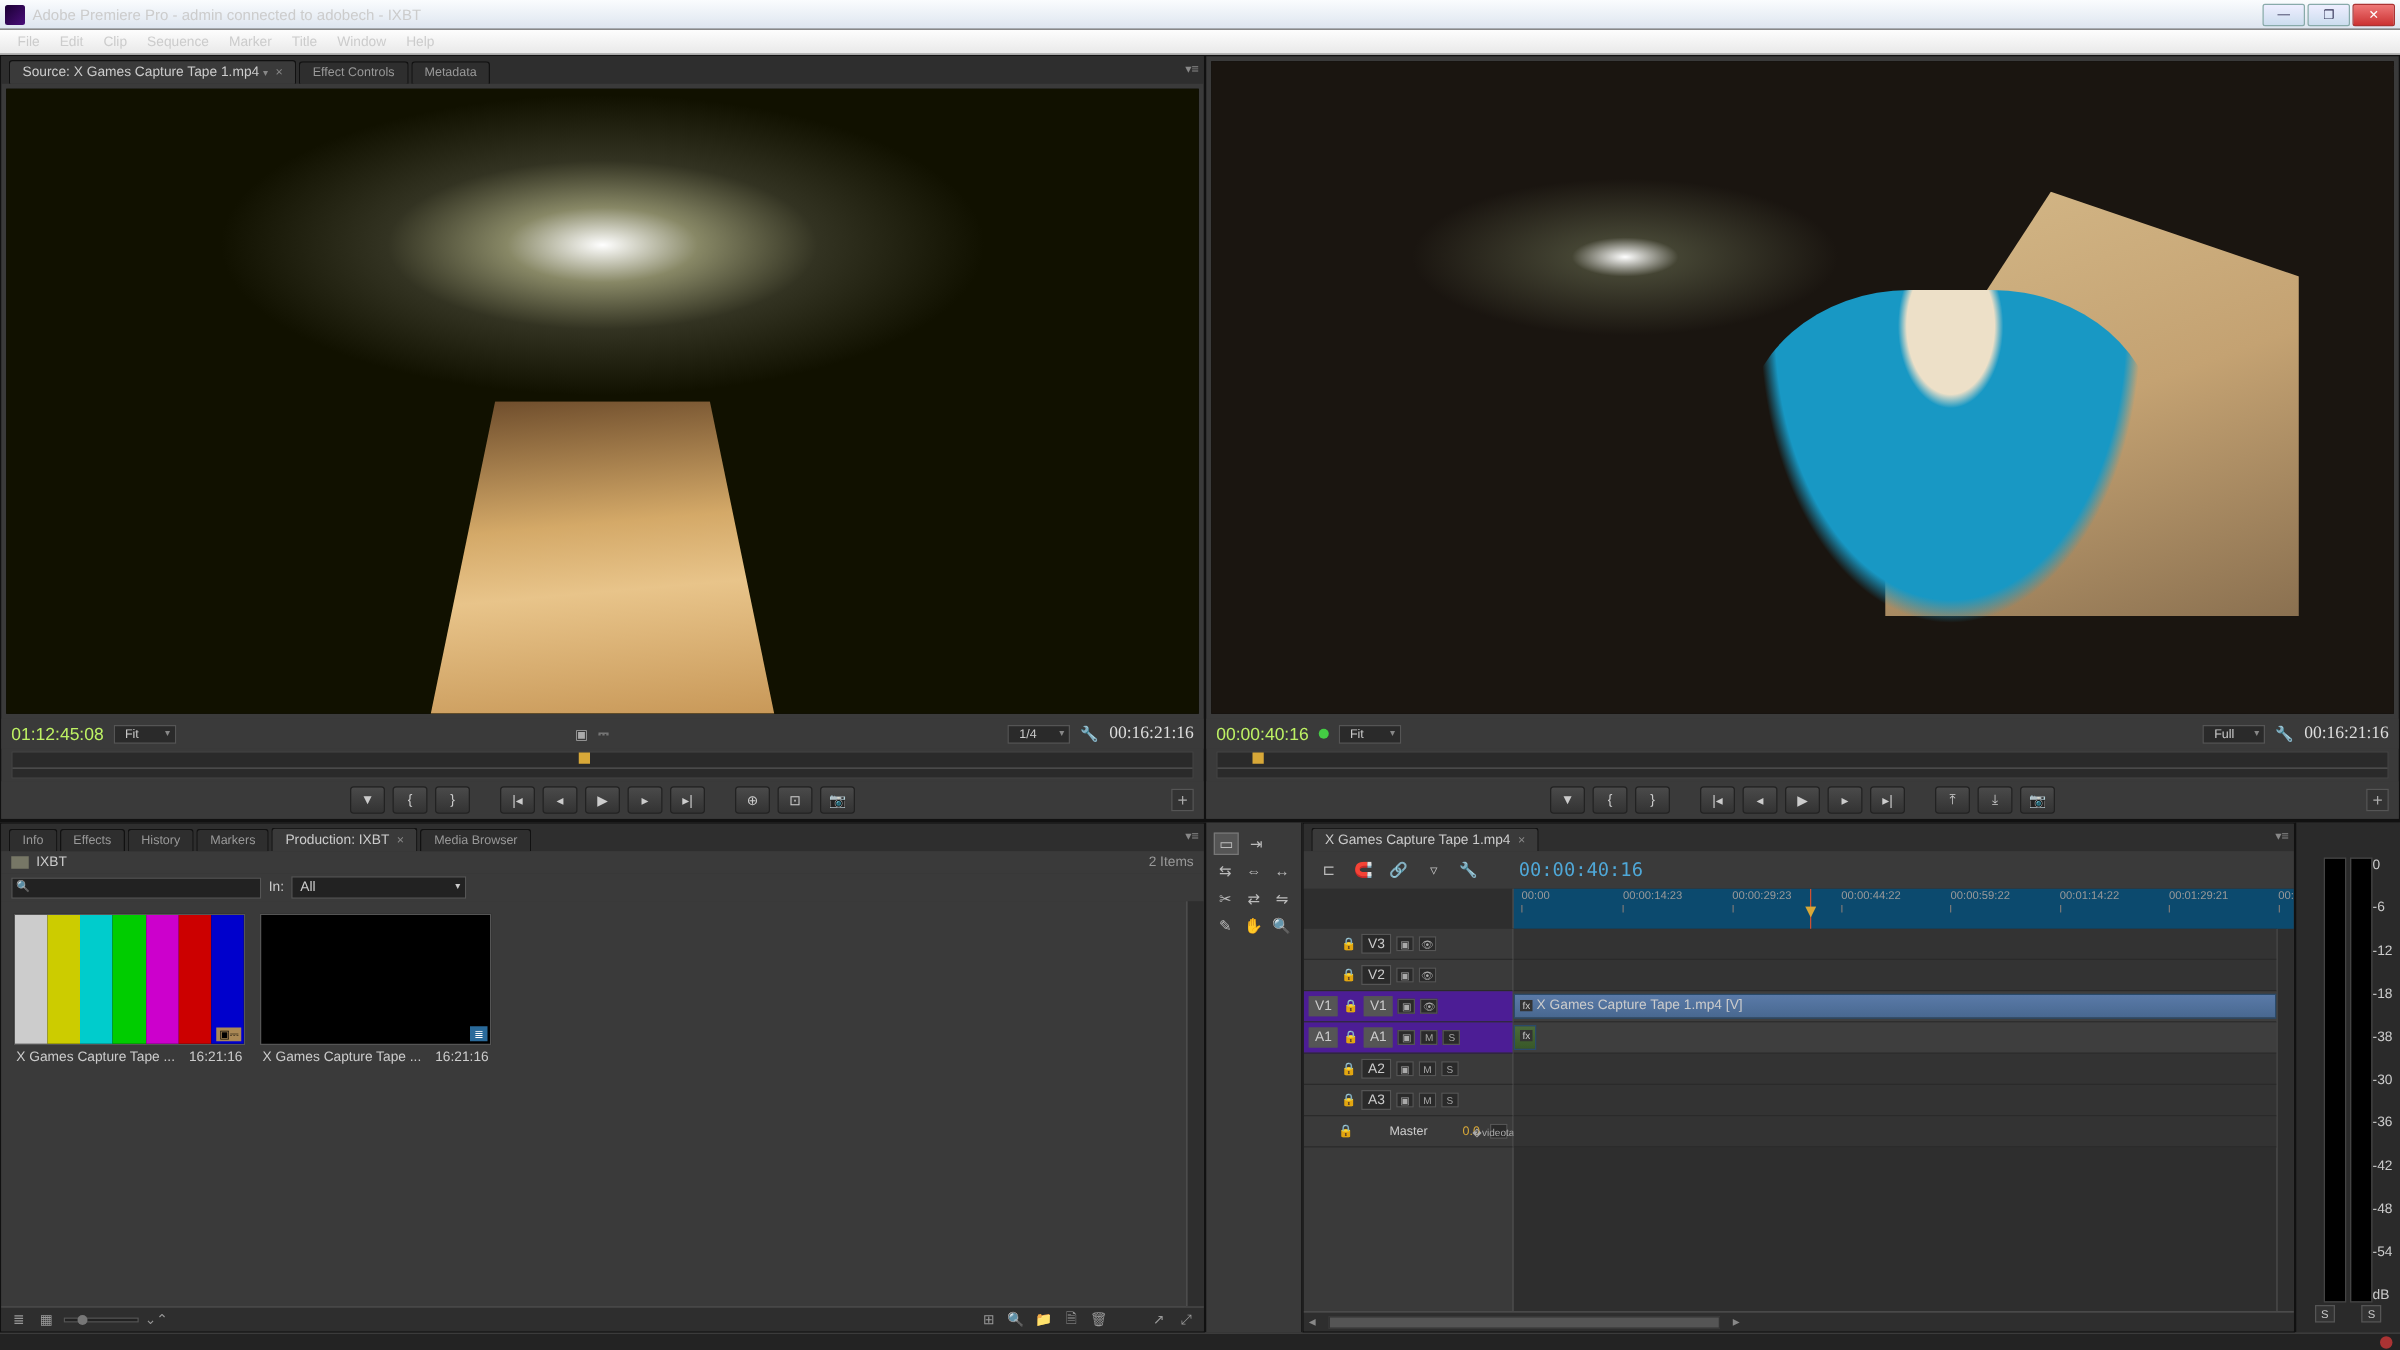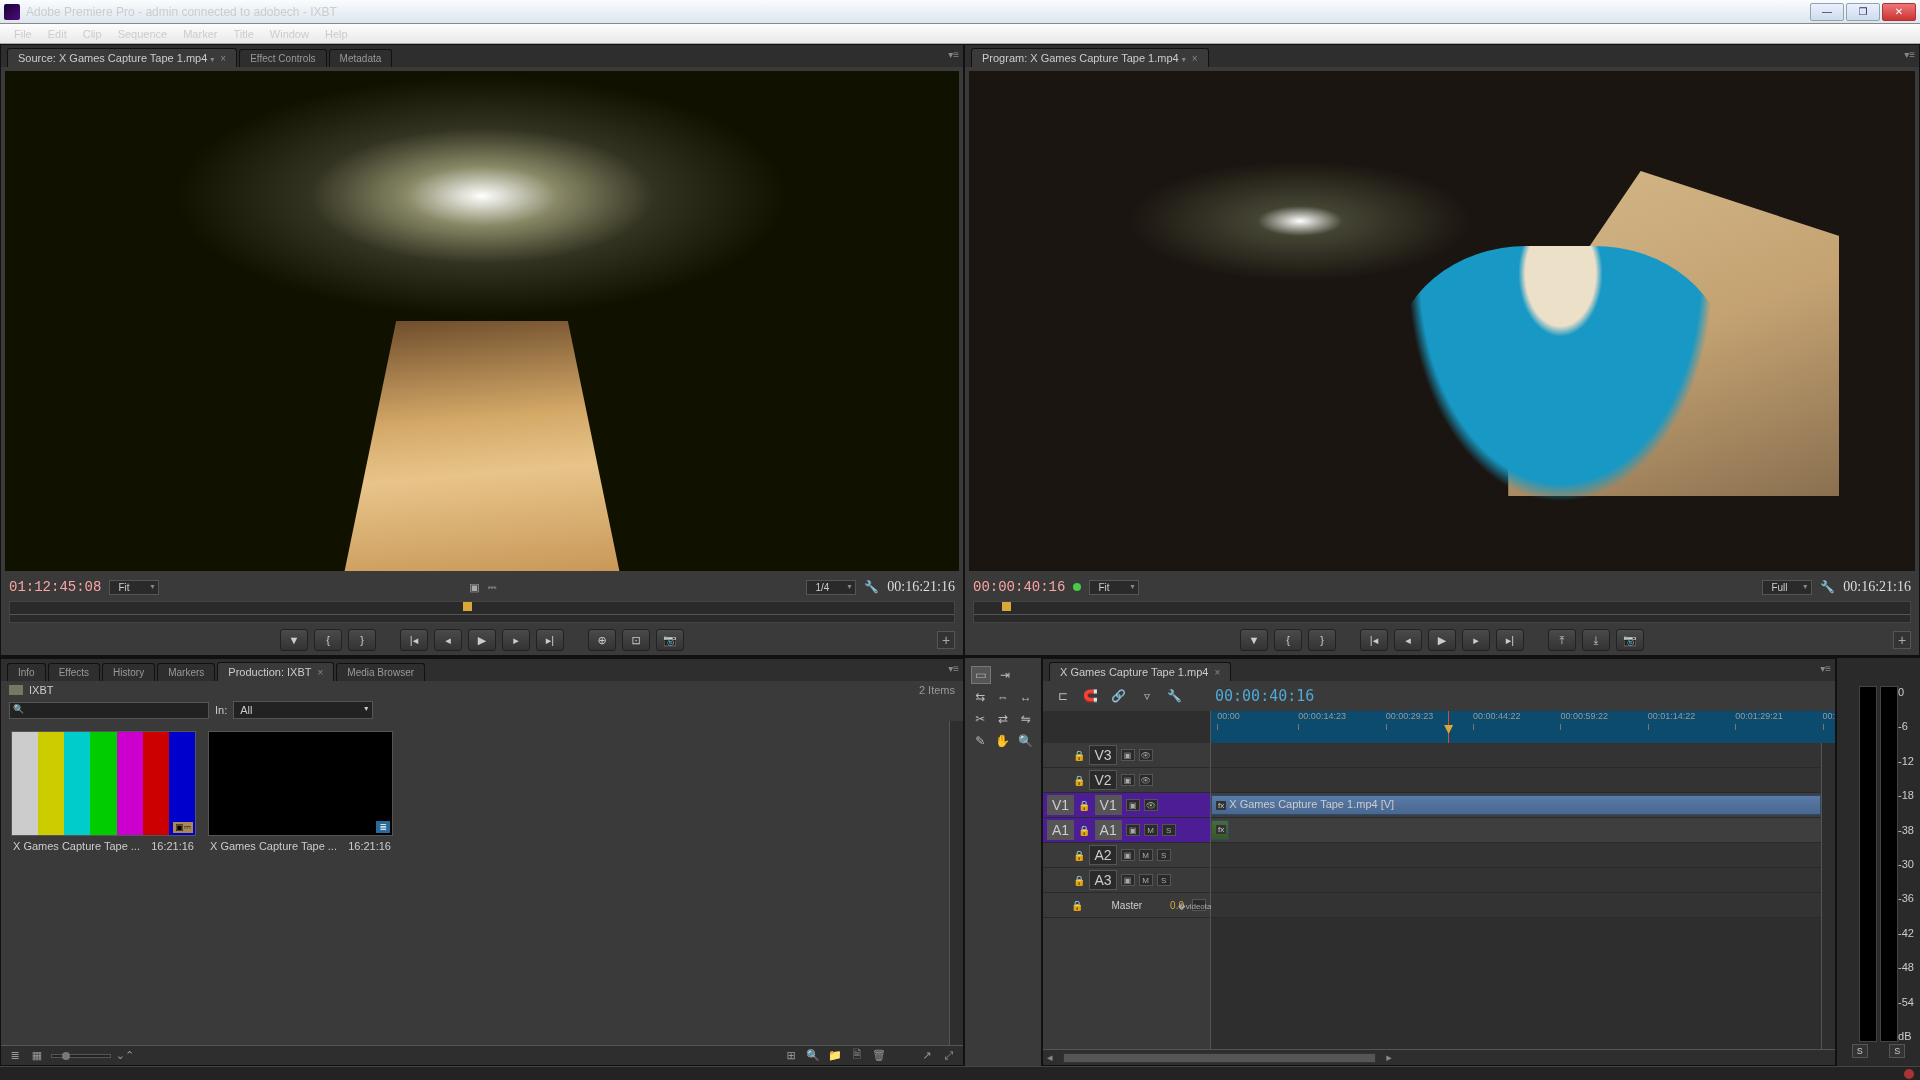--- a/index.html
+++ b/index.html
@@ -22,21 +22,21 @@
 .tab .x{margin-left:6px;color:#888;font-size:10px}
 .panel-menu{position:absolute;right:4px;top:4px;color:#888;cursor:pointer;font-size:10px}
 .monitor{flex:1;display:flex;flex-direction:column;background:#000;margin:4px}
 .video{flex:1;background:#1a1a1a;position:relative;overflow:hidden}
 .video.arena{background:radial-gradient(ellipse 40% 30% at 50% 25%,#fff 0%,#886 20%,#332 45%,#110 80%);}
 .video.arena::after{content:"";position:absolute;left:35%;right:35%;bottom:0;top:50%;background:linear-gradient(175deg,#6b4a2a 0%,#d4a968 40%,#e8c48a 60%,#c89858 100%);clip-path:polygon(20% 0,80% 0,98% 100%,2% 100%)}
 .video.rider{background:radial-gradient(ellipse 30% 20% at 35% 30%,#fff 0%,#443 15%,#1a1510 60%);}
 .video.rider::after{content:"";position:absolute;left:45%;top:35%;width:35%;height:55%;background:radial-gradient(ellipse at 50% 10%,#ede0c8 0 15%,#1898c4 18% 60%,transparent 65%);border-radius:40% 40% 30% 30%}
 .video.rider::before{content:"";position:absolute;right:8%;top:20%;bottom:15%;width:35%;background:linear-gradient(160deg,#d4b888 0%,#c4a272 50%,#8a7050 100%);clip-path:polygon(40% 0,100% 20%,100% 100%,0 100%,0 60%)}
 .tc-bar{height:24px;background:#3a3a3a;display:flex;align-items:center;padding:0 8px;gap:8px}
-.tc-left{color:#fca5a5;font-family:Liberation Mono, monospace;font-size:14px}
+.tc-left{color:#bef264;font-family:Liberation Sans, sans-serif;font-size:14px}
 .tc-right{color:#ddd;font-family:Liberation Serif, serif;font-size:14px;margin-left:auto}
 .tc-sel{background:#2a2a2a;border:1px solid #555;padding:1px 8px;font-size:10px;position:relative;min-width:50px}
 .tc-sel::after{content:"▾";position:absolute;right:4px;font-size:8px;color:#888}
 .wrench{color:#999;font-size:12px}
 .greendot{width:8px;height:8px;background:#4c4;border-radius:50%}
 .ruler{height:22px;background:#2a2a2a;margin:2px 8px;position:relative;border:1px solid #444}
 .ruler::before{content:"";position:absolute;left:0;right:0;top:60%;height:1px;background:#555}
 .playhead{position:absolute;top:0;width:9px;height:9px;background:#d8a838;left:50%}
 .transport{height:30px;display:flex;align-items:center;justify-content:center;gap:6px;background:#3a3a3a}
 .tbtn{width:28px;height:22px;background:linear-gradient(#4a4a4a,#333);border:1px solid #222;border-radius:3px;display:flex;align-items:center;justify-content:center;font-size:11px;color:#ccc}
@@ -82,21 +82,21 @@
 .tl-left-gutter{width:168px;border-right:1px solid #555}
 .tl-ruler{flex:1;position:relative;background:#0c4a6e;overflow:hidden}
 .tl-tick{position:absolute;top:0;font-size:9px;color:#999;white-space:nowrap}
 .tl-tick::before{content:"";position:absolute;left:0;top:13px;width:1px;height:6px;background:#777}
 .tl-playhead{position:absolute;top:0;bottom:-400px;width:1px;background:#d05030;z-index:5}
 .tl-playhead::before{content:"";position:absolute;top:14px;left:-4px;width:9px;height:9px;background:#d8a838;clip-path:polygon(0 0,100% 0,50% 100%)}
 .tl-tracks{flex:1;display:flex;background:#333;overflow:hidden}
 .tl-track-headers{width:168px;background:#3a3a3a;border-right:1px solid #555}
 .trk-head{height:25px;border-bottom:1px solid #2a2a2a;display:flex;align-items:center;padding:0 4px;gap:4px}
 .trk-head.sel{background:#4c1d95}
-.trk-badge{background:#2a2a2a;border:1px solid #555;padding:1px 4px;font-size:14px;color:#ccc}
+.trk-badge{background:#2a2a2a;border:1px solid #555;padding:1px 4px;font-size:11px;color:#ccc}
 .trk-badge.hl{background:#555}
 .trk-lock{color:#999;font-size:10px}
 .trk-ctl{width:14px;height:12px;background:#2a2a2a;border:1px solid #555;font-size:8px;display:flex;align-items:center;justify-content:center;color:#aaa}
 .trk-spacer-l{width:22px}
 .tl-track-content{flex:1;position:relative;background:#2e2e2e}
 .trk-lane{height:25px;border-bottom:1px solid #2a2a2a;background:#333;position:relative}
 .trk-lane.sel{background:#3e3e3e}
 .trk-clip{position:absolute;top:2px;bottom:2px;background:linear-gradient(#5a7aa8,#486890);border:1px solid #2a4a6a;font-size:10px;color:#dde;padding:2px 4px;overflow:hidden;white-space:nowrap}
 .trk-clip .fx{background:#333;color:#ccc;padding:0 2px;margin-right:3px;font-size:8px}
 .trk-audio{background:linear-gradient(#4a6a3a,#385828)}
@@ -175,23 +175,20 @@
     <div class="tbtn">▸|</div>
     <div style="width:12px"></div>
     <div class="tbtn">⊕</div>
     <div class="tbtn">⊡</div>
     <div class="tbtn">📷</div>
     <div class="add-btn">+</div>
   </div>
 </div>
 
 <div class="panel prog-panel">
-  <div class="panel-tabs">
-    <div class="tab active"><span>Program: X Games Capture Tape 1.mp4</span><span class="dd">▾</span><span class="x">×</span></div>
-  </div>
   <div class="panel-menu">▾≡</div>
   <div class="monitor">
     <div class="video rider"></div>
   </div>
   <div class="tc-bar">
     <span class="tc-left">00:00:40:16</span>
     <span class="greendot"></span>
     <span class="tc-sel">Fit</span>
     <span style="flex:1"></span>
     <span class="tc-sel">Full</span>

